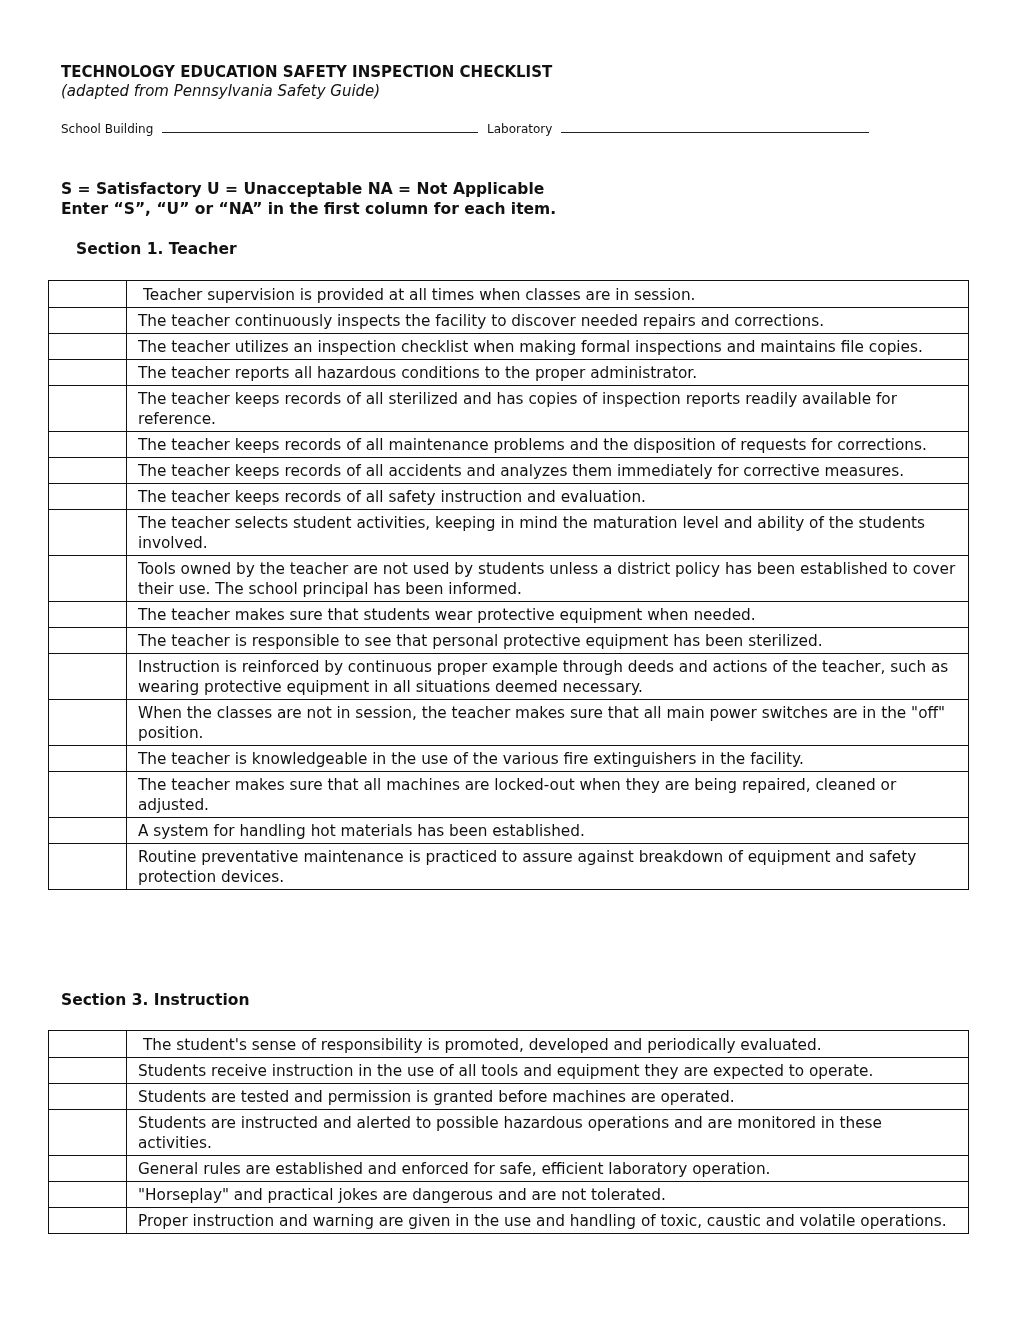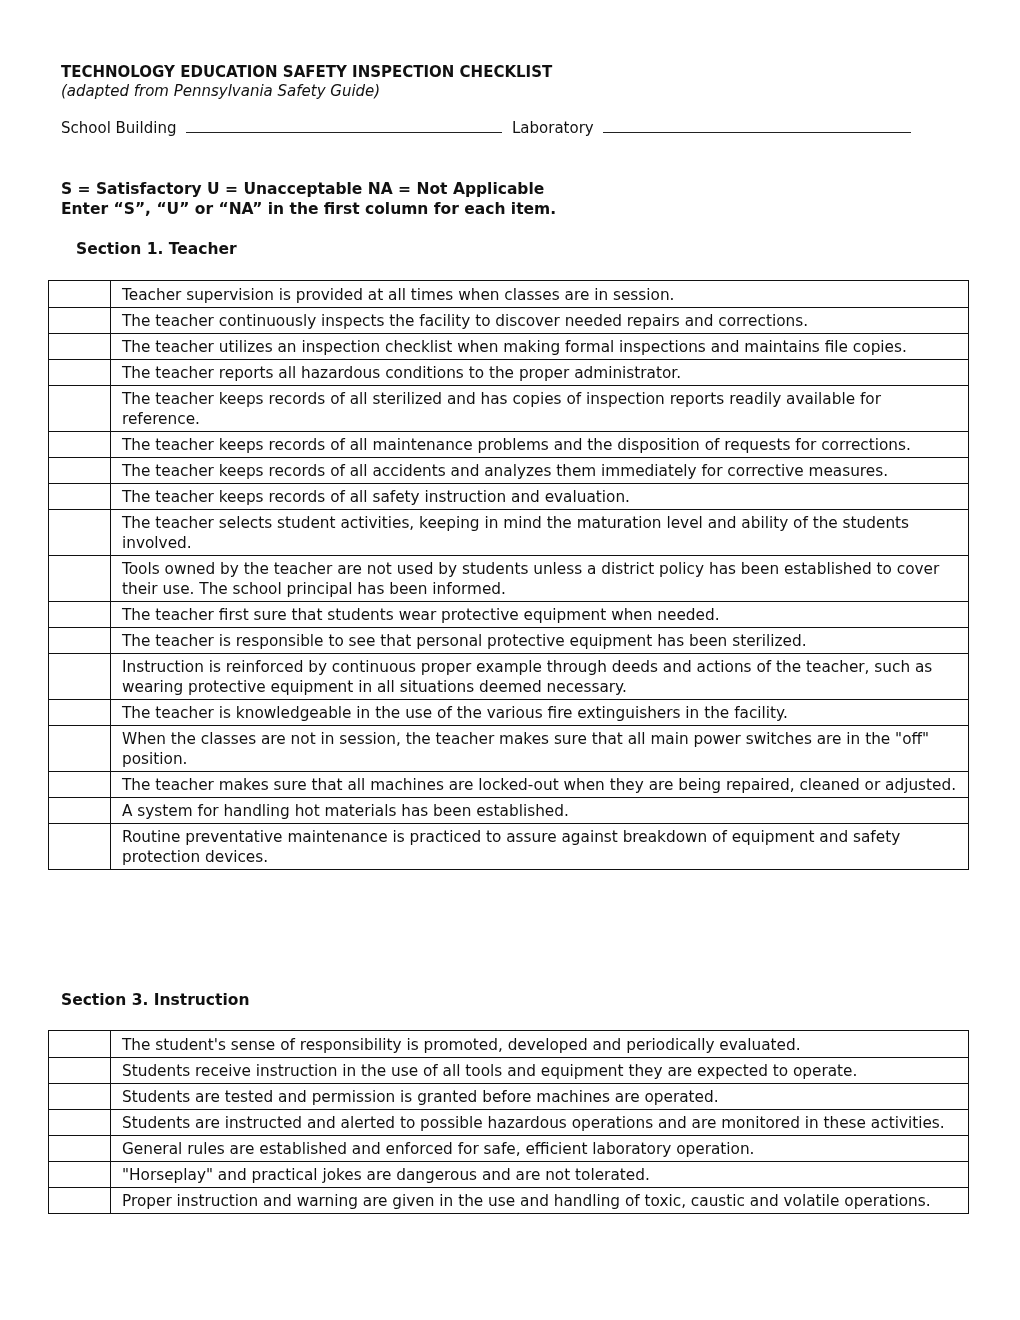--- a/index.html
+++ b/index.html
@@ -3,36 +3,36 @@
 <meta charset="utf-8">
 <style>
   html, body { margin: 0; padding: 0; background: #ffffff; }
   body {
     width: 1020px; height: 1320px; position: relative; overflow: hidden;
     font-family: "DejaVu Sans", sans-serif; color: #111; font-size: 15px;
   }
   .page { position: absolute; left: 0; top: 0; width: 1020px; }
   .title { position: absolute; left: 61px; top: 63px; font-weight: bold; font-size: 15px; letter-spacing: 0px; }
   .subtitle { position: absolute; left: 61px; top: 82px; font-style: italic; font-size: 15px; }
-  .fields { position: absolute; left: 61px; top: 118px; font-size: 15px; white-space: nowrap; }
+  .fields { position: absolute; left: 61px; top: 118px; font-size: 12px; white-space: nowrap; }
   .fields .blank { display: inline-block; border-bottom: 1px solid #222; height: 14px; vertical-align: baseline; }
   .legend1 { position: absolute; left: 61px; top: 180px; font-weight: bold; font-size: 15.5px; }
   .legend2 { position: absolute; left: 61px; top: 200px; font-weight: bold; font-size: 15.5px; }
   .section-title { position: absolute; left: 61px; font-weight: bold; font-size: 15.5px; }
   table.checklist {
     position: absolute; left: 48px; width: 921px; border-collapse: collapse;
     table-layout: fixed;
   }
   table.checklist td {
     border: 1.5px solid #111; vertical-align: top; padding: 0;
     font-size: 15.3px; line-height: 20px;
   }
   table.checklist td.mark { width: 61px; }
   table.checklist td.item { padding: 3px 8px 2px 11px; }
-  table.checklist tr.first td { padding-top: 3px; }
+  table.checklist tr.first td { padding-top: 3px; padding-left: 16px; }
   table.checklist tr.first td.item { padding-top: 4px; }
 </style>
 </head>
 <body>
 
 <div class="page">
   <div class="title">TECHNOLOGY EDUCATION SAFETY INSPECTION CHECKLIST</div>
   <div class="subtitle">(adapted from Pennsylvania Safety Guide)</div>
 
   <div class="fields">
@@ -83,37 +83,37 @@
         <tr>
           <td class="mark"></td>
           <td class="item">The teacher selects student activities, keeping in mind the maturation level and ability of the students involved.</td>
         </tr>
         <tr>
           <td class="mark"></td>
           <td class="item">Tools owned by the teacher are not used by students unless a district policy has been established to cover their use. The school principal has been informed.</td>
         </tr>
         <tr>
           <td class="mark"></td>
-          <td class="item">The teacher first sure that students wear protective equipment when needed.</td>
+          <td class="item">The teacher makes sure that students wear protective equipment when needed.</td>
         </tr>
         <tr>
           <td class="mark"></td>
           <td class="item">The teacher is responsible to see that personal protective equipment has been sterilized.</td>
         </tr>
         <tr>
           <td class="mark"></td>
           <td class="item">Instruction is reinforced by continuous proper example through deeds and actions of the teacher, such as wearing protective equipment in all situations deemed necessary.</td>
         </tr>
         <tr>
           <td class="mark"></td>
-          <td class="item">The teacher is knowledgeable in the use of the various fire extinguishers in the facility.</td>
+          <td class="item">When the classes are not in session, the teacher makes sure that all main power switches are in the "off" position.</td>
         </tr>
         <tr>
           <td class="mark"></td>
-          <td class="item">When the classes are not in session, the teacher makes sure that all main power switches are in the "off" position.</td>
+          <td class="item">The teacher is knowledgeable in the use of the various fire extinguishers in the facility.</td>
         </tr>
         <tr>
           <td class="mark"></td>
           <td class="item">The teacher makes sure that all machines are locked-out when they are being repaired, cleaned or adjusted.</td>
         </tr>
         <tr>
           <td class="mark"></td>
           <td class="item">A system for handling hot materials has been established.</td>
         </tr>
         <tr>

